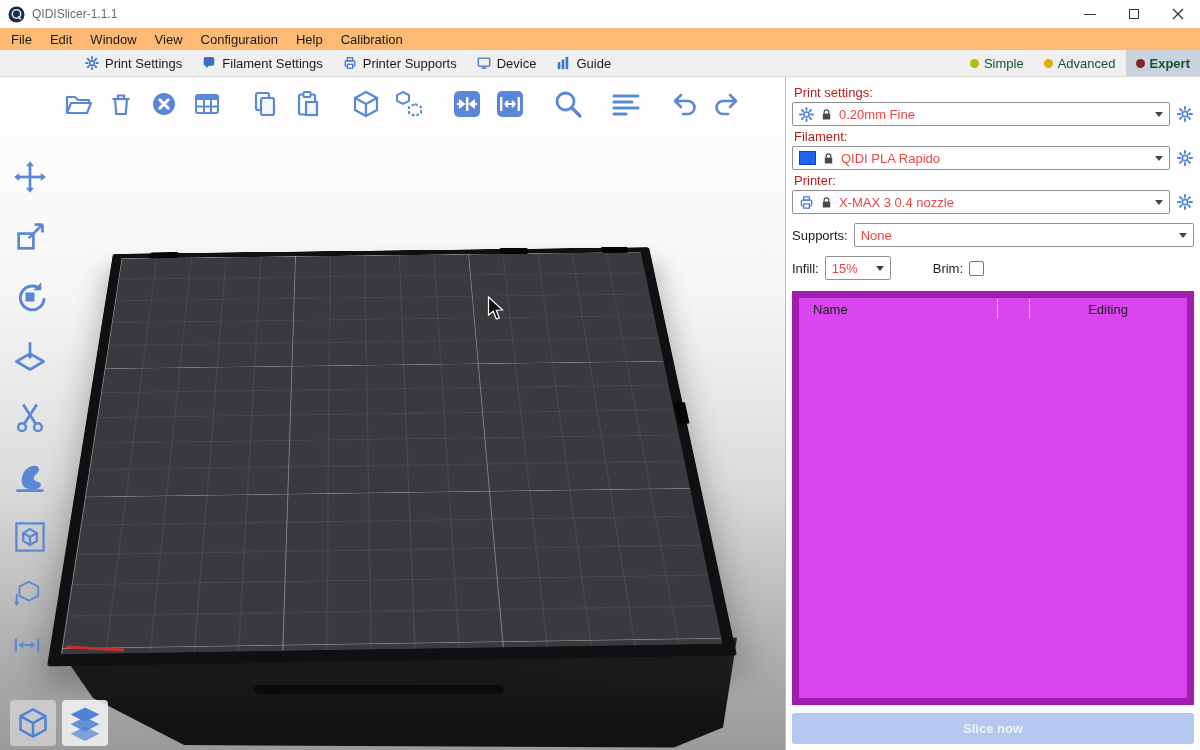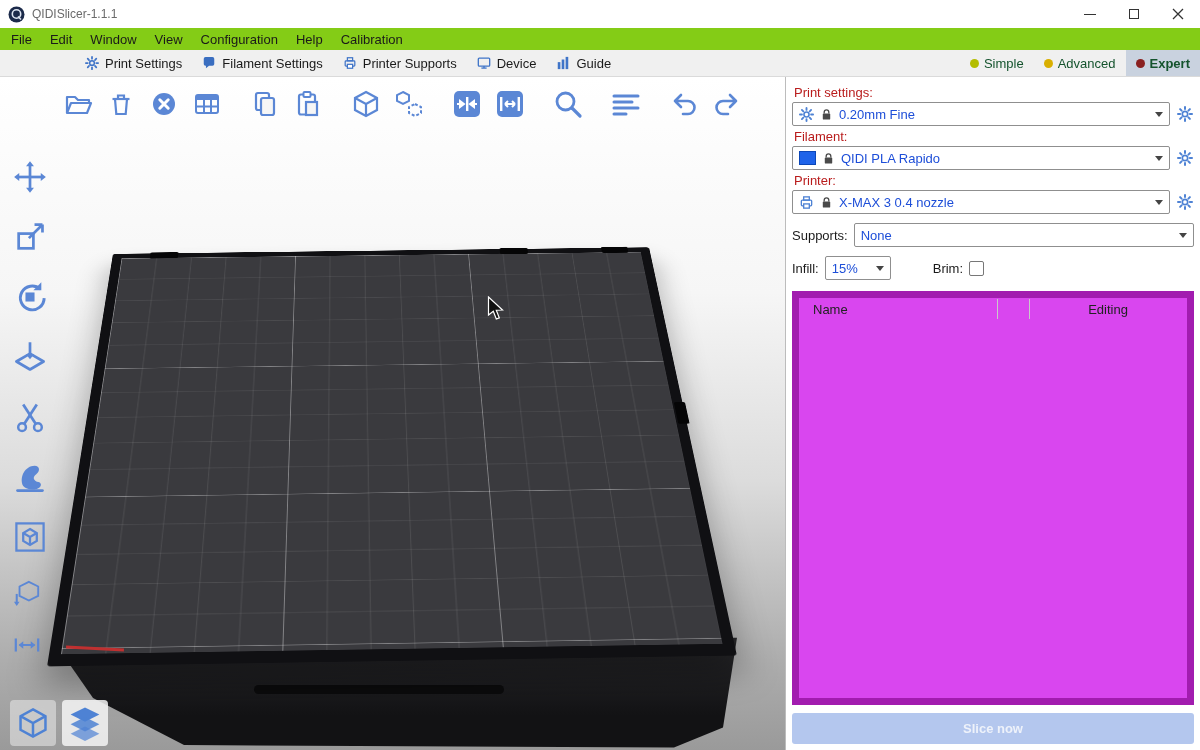--- a/index.html
+++ b/index.html
@@ -10,21 +10,21 @@
   
   .titlebar { height:28px; display:flex; align-items:center; padding-left:8px; background:#fff; }
   .app-logo { width:17px; height:17px; flex:0 0 auto; }
   .title-text { font-size:12px; color:#6a6a6a; margin-left:7px; }
   .win-controls { margin-left:auto; display:flex; height:100%; }
   .win-btn { width:44px; height:100%; display:flex; align-items:center; justify-content:center; cursor:default; }
   .glyph-min { width:12px; height:1px; background:#333; display:block; }
   .glyph-max { width:10px; height:10px; border:1px solid #333; display:block; }
 
   
-  .menubar { height:22px; display:flex; align-items:flex-start; background:#84cc16; padding-left:2px; }
+  .menubar { height:22px; display:flex; align-items:flex-start; background:#fdba74; padding-left:2px; }
   .menu-item { padding:0 9px; font-size:13px; color:#1a1a1a; height:100%; display:flex; align-items:center; }
 
   
   .tabbar { height:27px; background:#f0f0f0; border-bottom:1px solid #dadada; display:flex; align-items:stretch; }
   .tab { display:flex; align-items:center; gap:6px; padding:0 10px; font-size:13px; color:#1a1a1a; }
   .tab svg { color:#3f74c8; }
   .tab.active { background:#dfe9f7;margin-top:48px; }
   .modes { margin-left:auto; display:flex; align-items:stretch; }
   .mode { display:flex; align-items:center; gap:5px; padding:0 10px; font-size:13px; color:#14532d; }
   .mode .dot { width:9px; height:9px; border-radius:50%; }
@@ -70,21 +70,21 @@
     display:flex; align-items:center; justify-content:center; color:#4e82d4; }
   .vt-btn.active { background:rgba(245,245,245,0.85); }
   .cursor { position:absolute; left:487px; top:219px; pointer-events:none; }
 
   
   .sidebar { width:415px; border-left:1px solid #bcbcbc; background:#fff;
     display:flex; flex-direction:column; padding:5px 6px 6px; }
   .sb-label { font-size:13px; color:#b91c1c; margin:3px 2px 2px; }
   .preset-row { display:flex; align-items:center; gap:6px; }
   .combo { flex:1; height:24px; border:1px solid #8f8f8f; border-radius:2px; background:#fff;
-    display:flex; align-items:center; gap:6px; padding:0 6px; font-size:13px; color:#1d4ed8; }
+    display:flex; align-items:center; gap:6px; padding:0 6px; font-size:13px; color:#ef4444; }
   .combo-arrow { width:0; height:0; border:4px solid transparent; border-top:5px solid #444;
     margin-left:auto; transform:translateY(2px); }
   .gear-btn { width:18px; height:18px; border:none; background:none; color:#4e82d4; padding:0; display:flex; align-items:center; justify-content:center; }
   .lock-icon { color:#4a4a4a; }
   .filament-color { width:17px; height:14px; background:#1e63e9; border:1px solid #0c47b8; flex:0 0 auto; }
   .inline-row { display:flex; align-items:center; gap:6px; margin-top:9px; font-size:13px; color:#1a1a1a; }
   .combo.supports { flex:1; }
   .combo.infill { flex:0 0 66px; }
   .brim-label { margin-left:36px; }
   .checkbox { width:15px; height:15px; border:1px solid #777; background:#fff; border-radius:2px; }

